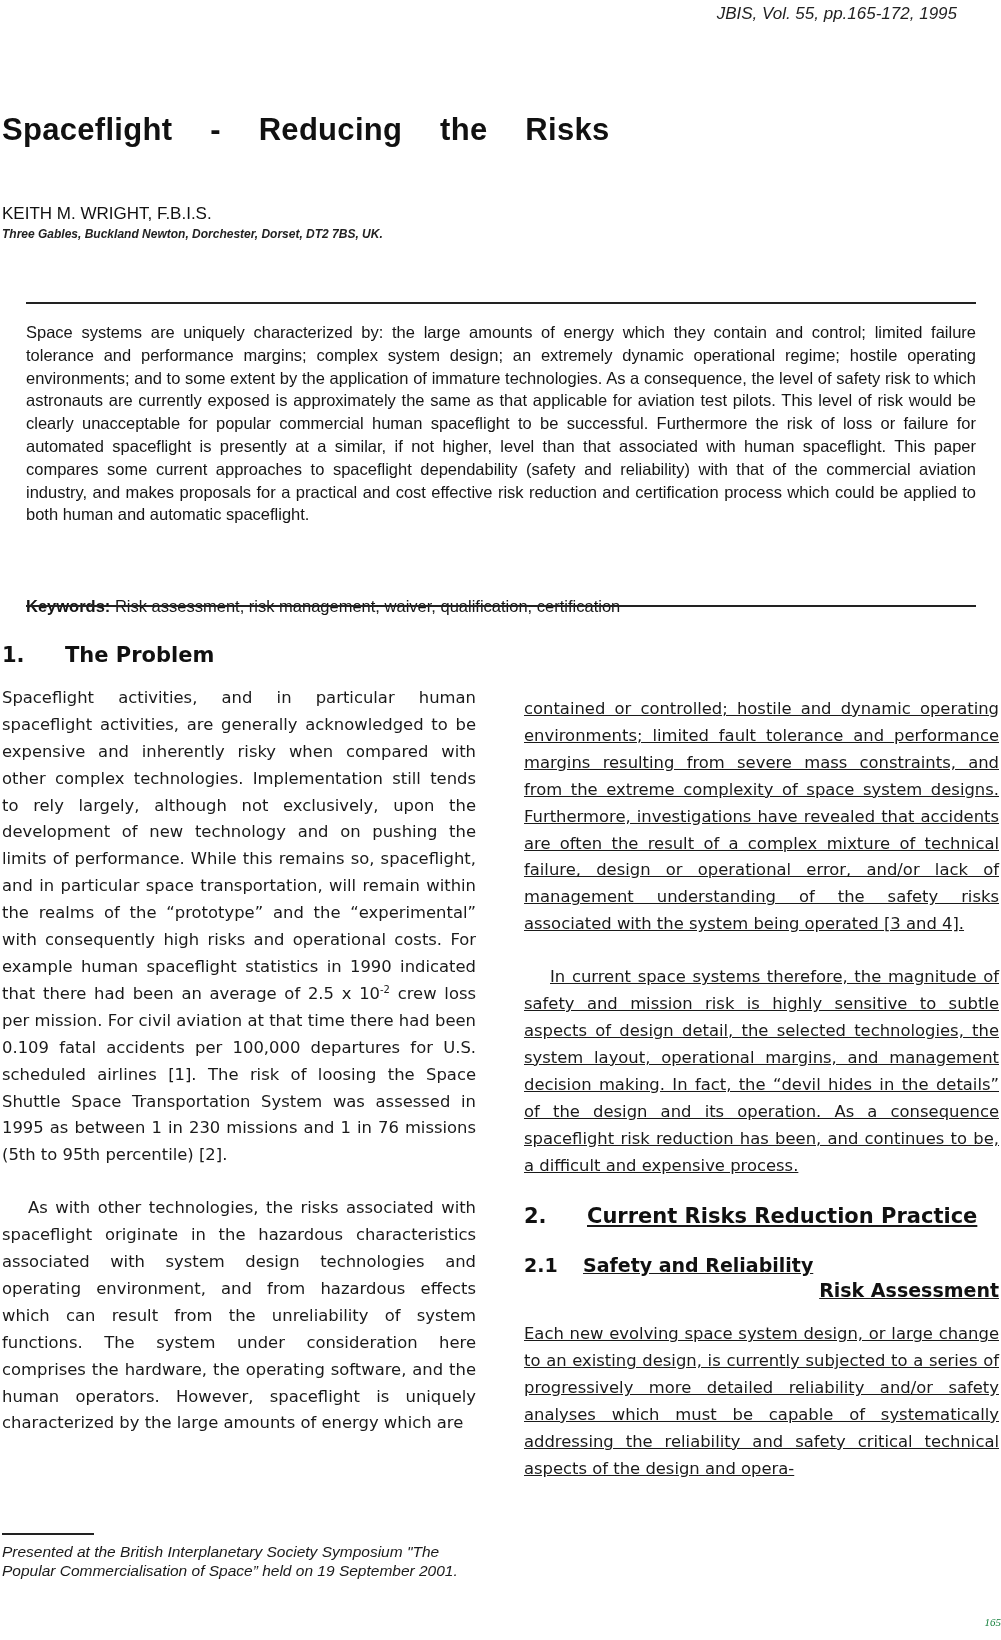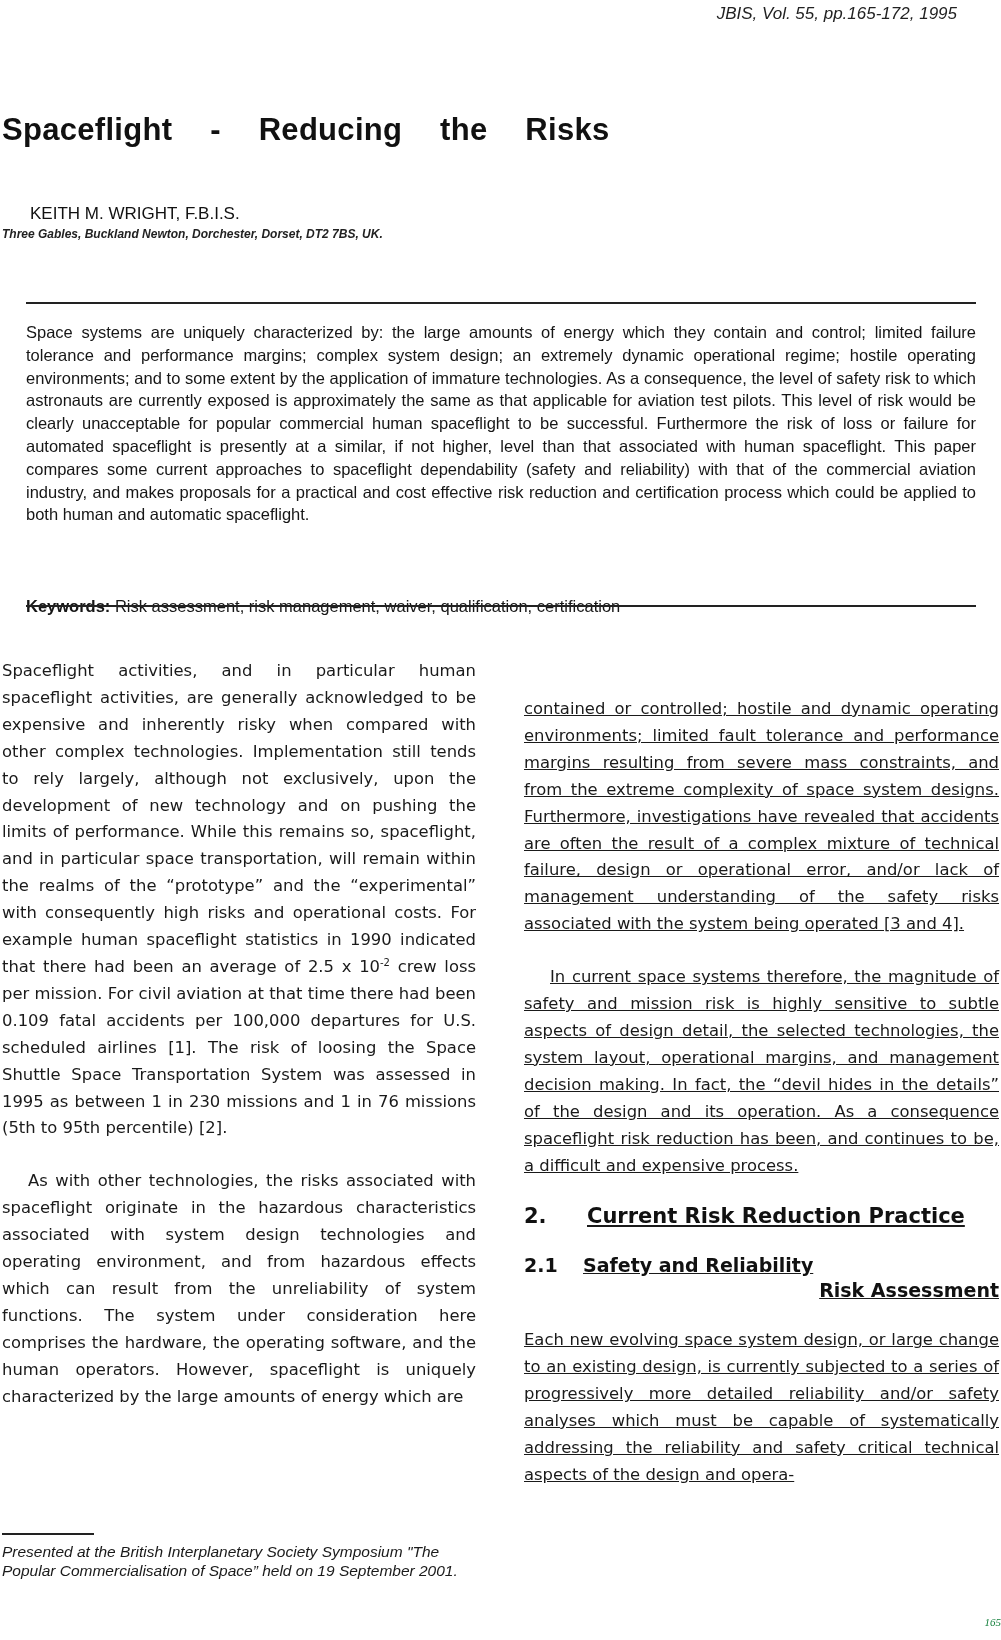--- a/index.html
+++ b/index.html
@@ -1,19 +1,19 @@
 <!DOCTYPE html>
 <html><head>
   <meta charset="utf-8">
   <style>
     html, body { margin: 0; padding: 0; background: #ffffff; }
     body { width: 1001px; height: 1640px; position: relative; overflow: hidden; color: #141414; }
     .journal-ref { position: absolute; top: 4px; right: 44px; font-family: "Liberation Sans", sans-serif; font-style: italic; font-size: 17px; color: #222; }
     .title { position: absolute; top: 112px; left: 2px; font-family: "Liberation Sans", sans-serif; font-weight: bold; font-size: 31px; word-spacing: 10px; letter-spacing: 0.3px; color: #111; margin: 0; }
-    .author { position: absolute; top: 204px; left: 2px; font-family: "Liberation Sans", sans-serif; font-size: 17px; color: #111; margin-left: 28px; }
+    .author { position: absolute; top: 204px; left: 2px; font-family: "Liberation Sans", sans-serif; font-size: 17px; color: #111; }
     .affil { position: absolute; top: 227px; left: 2px; font-family: "Liberation Sans", sans-serif; font-style: italic; font-size: 12px; color: #222; font-weight: bold; }
     .rule { position: absolute; left: 26px; width: 950px; height: 2px; background: #222; }
     .rule.top { top: 302px; }
     .rule.bottom { top: 605px; }
     .abstract { position: absolute; top: 321px; left: 26px; width: 950px; font-family: "Liberation Sans", sans-serif; font-size: 16.5px; line-height: 22.8px; text-align: justify; color: #161616; margin: 0; }
     .keywords { position: absolute; top: 597px; left: 26px; font-family: "Liberation Sans", sans-serif; font-size: 16.5px; color: #161616; }
     .keywords b { font-weight: bold; }
     .col { position: absolute; font-family: "DejaVu Sans", sans-serif; font-size: 16.4px; line-height: 26.9px; color: #1a1a1a; }
     .col.left { left: 2px; width: 474px; }
     .col.right { left: 524px; width: 475px; }
@@ -38,28 +38,29 @@
 
 <div class="author">KEITH M. WRIGHT, F.B.I.S.</div>
 <div class="affil">Three Gables, Buckland Newton, Dorchester, Dorset, DT2 7BS, UK.</div>
 
 <div class="rule top"></div>
 <p class="abstract">Space systems are uniquely characterized by: the large amounts of energy which they contain and control; limited failure tolerance and performance margins; complex system design; an extremely dynamic operational regime; hostile operating environments; and to some extent by the application of immature technologies. As a consequence, the level of safety risk to which astronauts are currently exposed is approximately the same as that applicable for aviation test pilots. This level of risk would be clearly unacceptable for popular commercial human spaceflight to be successful. Furthermore the risk of loss or failure for automated spaceflight is presently at a similar, if not higher, level than that associated with human spaceflight. This paper compares some current approaches to spaceflight dependability (safety and reliability) with that of the commercial aviation industry, and makes proposals for a practical and cost effective risk reduction and certification process which could be applied to both human and automatic spaceflight.</p>
 <div class="keywords"><b>Keywords:</b><span> Risk assessment, risk management, waiver, qualification, certification</span></div>
 <div class="rule bottom"></div>
 
 <div class="col left" style="top:642px;">
+  <h2 class="h1"><span class="num">1.</span><span>The Problem</span></h2>
   <p class="para" style="margin-top:16px;"><span>Spaceflight activities, and in particular human spaceflight activities, are generally acknowledged to be expensive and inherently risky when compared with other complex technologies. Implementation still tends to rely largely, although not exclusively, upon the development of new technology and on pushing the limits of performance. While this remains so, spaceflight, and in particular space transportation, will remain within the realms of the “prototype” and the “experimental” with consequently high risks and operational costs. For example human spaceflight statistics in 1990 indicated that there had been an average of 2.5 x 10</span><sup>-2</sup><span> crew loss per mission. For civil aviation at that time there had been 0.109 fatal accidents per 100,000 departures for U.S. scheduled airlines [1]. The risk of loosing the Space Shuttle Space Transportation System was assessed in 1995 as between 1 in 230 missions and 1 in 76 missions (5th to 95th percentile) [2].</span></p>
   <p class="para indent" style="margin-top:26px;">As with other technologies, the risks associated with spaceflight originate in the hazardous characteristics associated with system design technologies and operating environment, and from hazardous effects which can result from the unreliability of system functions. The system under consideration here comprises the hardware, the operating software, and the human operators. However, spaceflight is uniquely characterized by the large amounts of energy which are</p>
 </div>
 
 <div class="footnote-rule"></div>
 <div class="footnote">Presented at the British Interplanetary Society Symposium "The Popular Commercialisation of Space” held on 19 September 2001.</div>
 
 <div class="col right" style="top:696px;text-decoration:underline;">
   <p class="para">contained or controlled; hostile and dynamic operating environments; limited fault tolerance and performance margins resulting from severe mass constraints, and from the extreme complexity of space system designs. Furthermore, investigations have revealed that accidents are often the result of a complex mixture of technical failure, design or operational error, and/or lack of management understanding of the safety risks associated with the system being operated [3 and 4].</p>
   <p class="para indent" style="margin-top:26px;">In current space systems therefore, the magnitude of safety and mission risk is highly sensitive to subtle aspects of design detail, the selected technologies, the system layout, operational margins, and management decision making. In fact, the “devil hides in the details” of the design and its operation. As a consequence spaceflight risk reduction has been, and continues to be, a difficult and expensive process.</p>
-  <h2 class="h1" style="margin-top:24px;"><span class="num">2.</span><span>Current Risk Reduction Practice</span></h2>
+  <h2 class="h1" style="margin-top:24px;"><span class="num">2.</span><span>Current Risks Reduction Practice</span></h2>
   <h3 class="h2" style="margin-top:23px;"><span class="num">2.1</span><span>Safety and Reliability</span><span class="second">Risk Assessment</span></h3>
-  <p class="para" style="margin-top:24px;">Each new evolving space system design, or large change to an existing design, is currently subjected to a series of progressively more detailed reliability and/or safety analyses which must be capable of systematically addressing the reliability and safety critical technical aspects of the design and opera-</p>
+  <p class="para" style="margin-top:18px;">Each new evolving space system design, or large change to an existing design, is currently subjected to a series of progressively more detailed reliability and/or safety analyses which must be capable of systematically addressing the reliability and safety critical technical aspects of the design and opera-</p>
 </div>
 
 <div class="page-num">165</div>
 
 </body></html>

